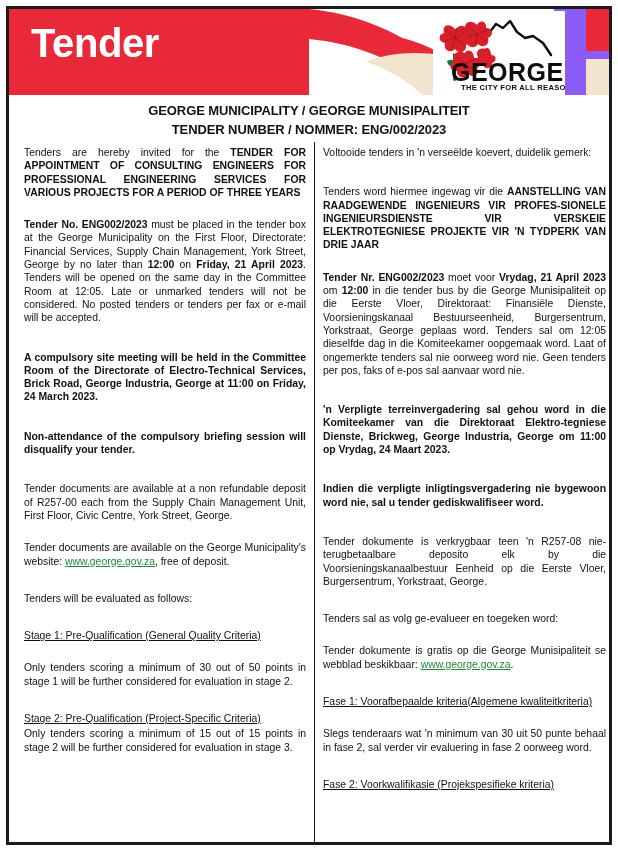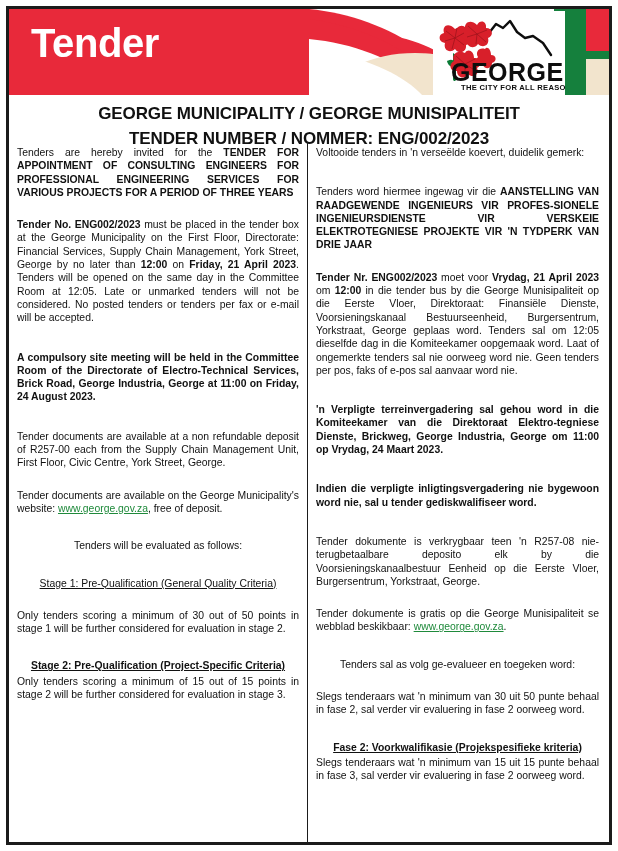--- a/index.html
+++ b/index.html
@@ -32,21 +32,21 @@
   }
 
   
   .banner {
     position: absolute;
     left: 9px;
     top: 9px;
     width: 600px;
     height: 86px;
     overflow: hidden;
-    background: #15803d;
+    background: #8b5cf6;
   }
   .banner-red {
     position: absolute;
     left: 0;
     top: 0;
     width: 430px;
     height: 86px;
     background: #e8293a;
   }
   .banner-swoosh {
@@ -96,31 +96,31 @@
   }
   .logo svg { display: block; }
 
   
   .doc-heading {
     position: absolute;
     left: 12px;
     top: 102px;
     width: 594px;
     text-align: center;
-    font-size: 17px;
+    font-size: 13px;
     font-weight: bold;
     color: #111111;
     line-height: 1.45;
     letter-spacing: -0.1px;
   }
 
   
   .columns {
     position: absolute;
-    left: 9px;
+    left: 16px;
     top: 142px;
     width: 598px;
     height: 700px;
     display: flex;
   }
   .col {
     width: 50%;
     box-sizing: border-box;
     padding: 4px 8px 0 8px;
   }
@@ -128,26 +128,26 @@
   .col-right { }
 
   .para {
     font-size: 10.4px;
     line-height: 13.3px;
     color: #111111;
     text-align: justify;
     margin: 0 0 10px 0;
     hyphens: none;
   }
-  .para.tight { margin-bottom: 2px; font-weight: bold; }
+  .para.tight { margin-bottom: 2px; }
   .para.gap-lg { margin-bottom: 19px; }
   .para.gap-xl { margin-bottom: 26px; }
   .para b { font-weight: bold; }
   .para.allbold { font-weight: bold; }
-  .para.nojust { text-align: center; margin-top: 24px; }
+  .para.nojust { text-align: left; margin-top: 24px; }
   .u { text-decoration: underline; }
   .link {
     color: #1f8a3b;
     text-decoration: underline;
     font-weight: normal;
   }
 </style>
 </head>
 <body>
 
@@ -218,22 +218,23 @@
 
   <div class="columns">
 
     <div class="col col-left">
 
       <p class="para gap-lg"><span>Tenders are hereby invited for the </span><b>TENDER FOR APPOINTMENT OF CONSULTING ENGINEERS FOR PROFESSIONAL ENGINEERING SERVICES FOR VARIOUS PROJECTS  FOR A PERIOD OF  THREE YEARS</b></p>
 
 
       <p class="para gap-xl"><b>Tender No. ENG002/2023</b><span> must be placed in the tender box at the George Municipality on the First Floor, Directorate:     Financial   Services,   Supply   Chain Management, York Street, George by no later than </span><b>12:00</b><span> on </span><b>Friday, 21 April 2023</b><span>. Tenders will be opened on the same day in the Committee Room at 12:05.  Late or unmarked tenders will not be considered.  No posted tenders or tenders per fax or e-mail will be accepted.</span></p>
 
-      <p class="para allbold gap-xl">A compulsory site meeting will be held in the Committee  Room  of  the  Directorate  of Electro-Technical Services,   Brick Road, George Industria, George at 11:00 on Friday, 24 August 2023.</p>
-
+      <p class="para allbold gap-xl">A compulsory site meeting will be held in the Committee  Room  of  the  Directorate  of Electro-Technical Services,   Brick Road, George Industria, George at 11:00 on Friday, 24 March 2023.</p>
+
+      <p class="para allbold gap-xl">Non-attendance of the compulsory briefing session will disqualify your tender.</p>
 
       <p class="para gap-lg">Tender documents are available at a non refundable deposit of R257-00 each from the Supply Chain Management Unit, First Floor, Civic Centre, York Street, George.</p>
 
       <p class="para gap-lg"><span>Tender documents are available on the George Municipality's website: </span><a class="link" href="#">www.george.gov.za</a><span>, free of deposit.</span></p>
 
       <p class="para nojust gap-lg">Tenders will be evaluated as follows:</p>
 
       <p class="para nojust u gap-lg">Stage 1: Pre-Qualification (General Quality Criteria)</p>
 
       <p class="para gap-lg">Only tenders scoring a minimum of 30 out of 50 points in stage 1 will be further considered for evaluation in stage 2.</p>
@@ -250,25 +251,25 @@
       <p class="para gap-lg"><span>Tenders word hiermee ingewag vir die </span><b>AANSTELLING VAN RAADGEWENDE INGENIEURS VIR PROFES-SIONELE  INGENIEURSDIENSTE  VIR  VERSKEIE ELEKTROTEGNIESE PROJEKTE VIR 'N TYDPERK VAN DRIE JAAR</b></p>
 
       <p class="para gap-xl"><b>Tender Nr. ENG002/2023</b><span> moet voor </span><b>Vrydag, 21 April 2023</b><span> om </span><b>12:00</b><span> in die tender bus by die George Munisipaliteit op die Eerste Vloer, Direktoraat: Finansiële Dienste, Voorsieningskanaal  Bestuurseenheid,  Burgersentrum, Yorkstraat, George geplaas word.  Tenders sal om 12:05 dieselfde dag in die Komiteekamer oopgemaak word. Laat of ongemerkte tenders sal nie oorweeg word nie. Geen tenders per pos, faks of e-pos sal aanvaar word nie.</span></p>
 
       <p class="para allbold gap-xl">'n Verpligte terreinvergadering sal gehou word in die Komiteekamer van die Direktoraat Elektro-tegniese Dienste, Brickweg, George Industria, George om 11:00 op Vrydag, 24 Maart 2023.</p>
 
       <p class="para allbold gap-xl">Indien  die  verpligte  inligtingsvergadering  nie bygewoon word nie, sal u tender gediskwalifiseer word.</p>
 
       <p class="para gap-lg">Tender dokumente is verkrygbaar teen 'n R257-08 nie-terugbetaalbare deposito elk by die Voorsieningskanaalbestuur Eenheid op die Eerste Vloer, Burgersentrum, Yorkstraat, George.</p>
 
+      <p class="para nojust gap-lg">Tenders sal as volg ge-evalueer en toegeken word:</p>
+
       <p class="para gap-lg"><span>Tender dokumente is gratis op die George Munisipaliteit se webblad beskikbaar: </span><a class="link" href="#">www.george.gov.za</a><span>.</span></p>
 
-      <p class="para nojust gap-lg">Tenders sal as volg ge-evalueer en toegeken word:</p>
-
+      <p class="para nojust u gap-lg">Fase 1: Voorafbepaalde kriteria(Algemene kwaliteitkriteria)</p>
 
       <p class="para gap-lg">Slegs tenderaars wat 'n minimum van 30 uit 50 punte behaal in fase 2, sal verder vir evaluering in fase 2 oorweeg word.</p>
 
       <p class="para nojust u tight">Fase 2: Voorkwalifikasie (Projekspesifieke kriteria)</p>
 
-      <p class="para">Slegs tenderaars wat 'n minimum van 15  uit 15 punte behaal in fase 3, sal verder vir evaluering in fase 2 oorweeg word.</p>
     </div>
   </div>
 </div>
 
 </body></html>

